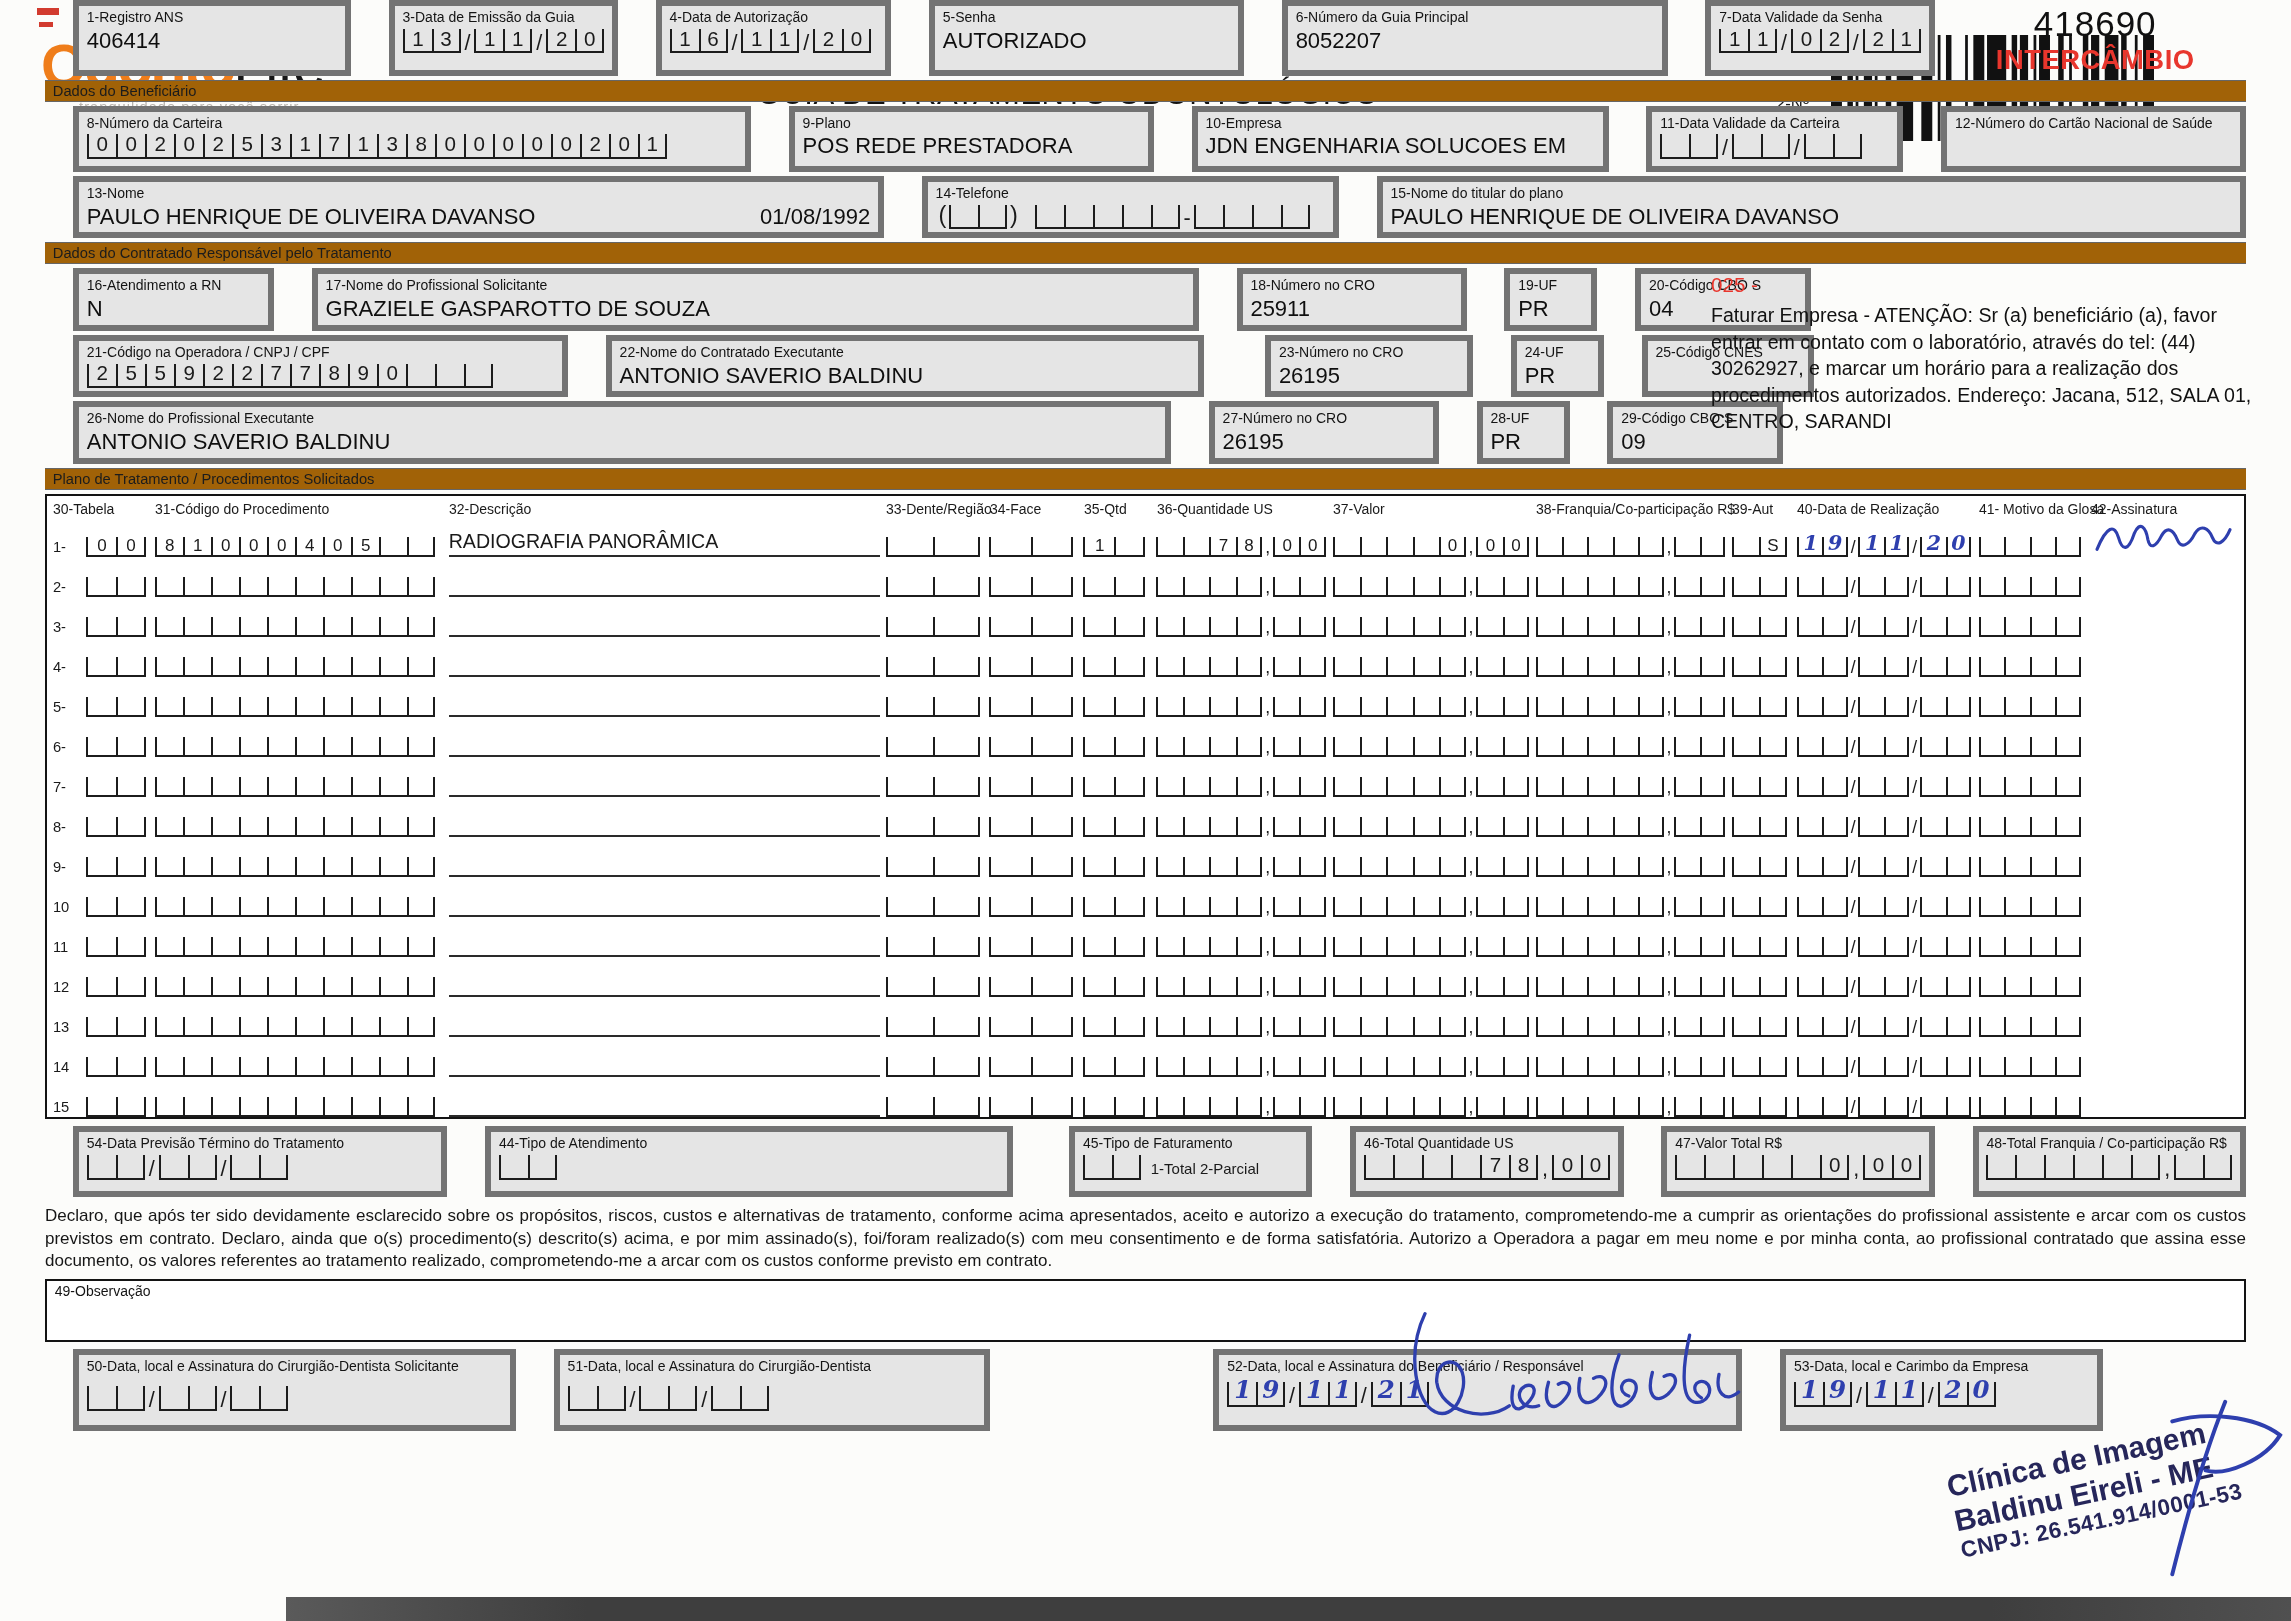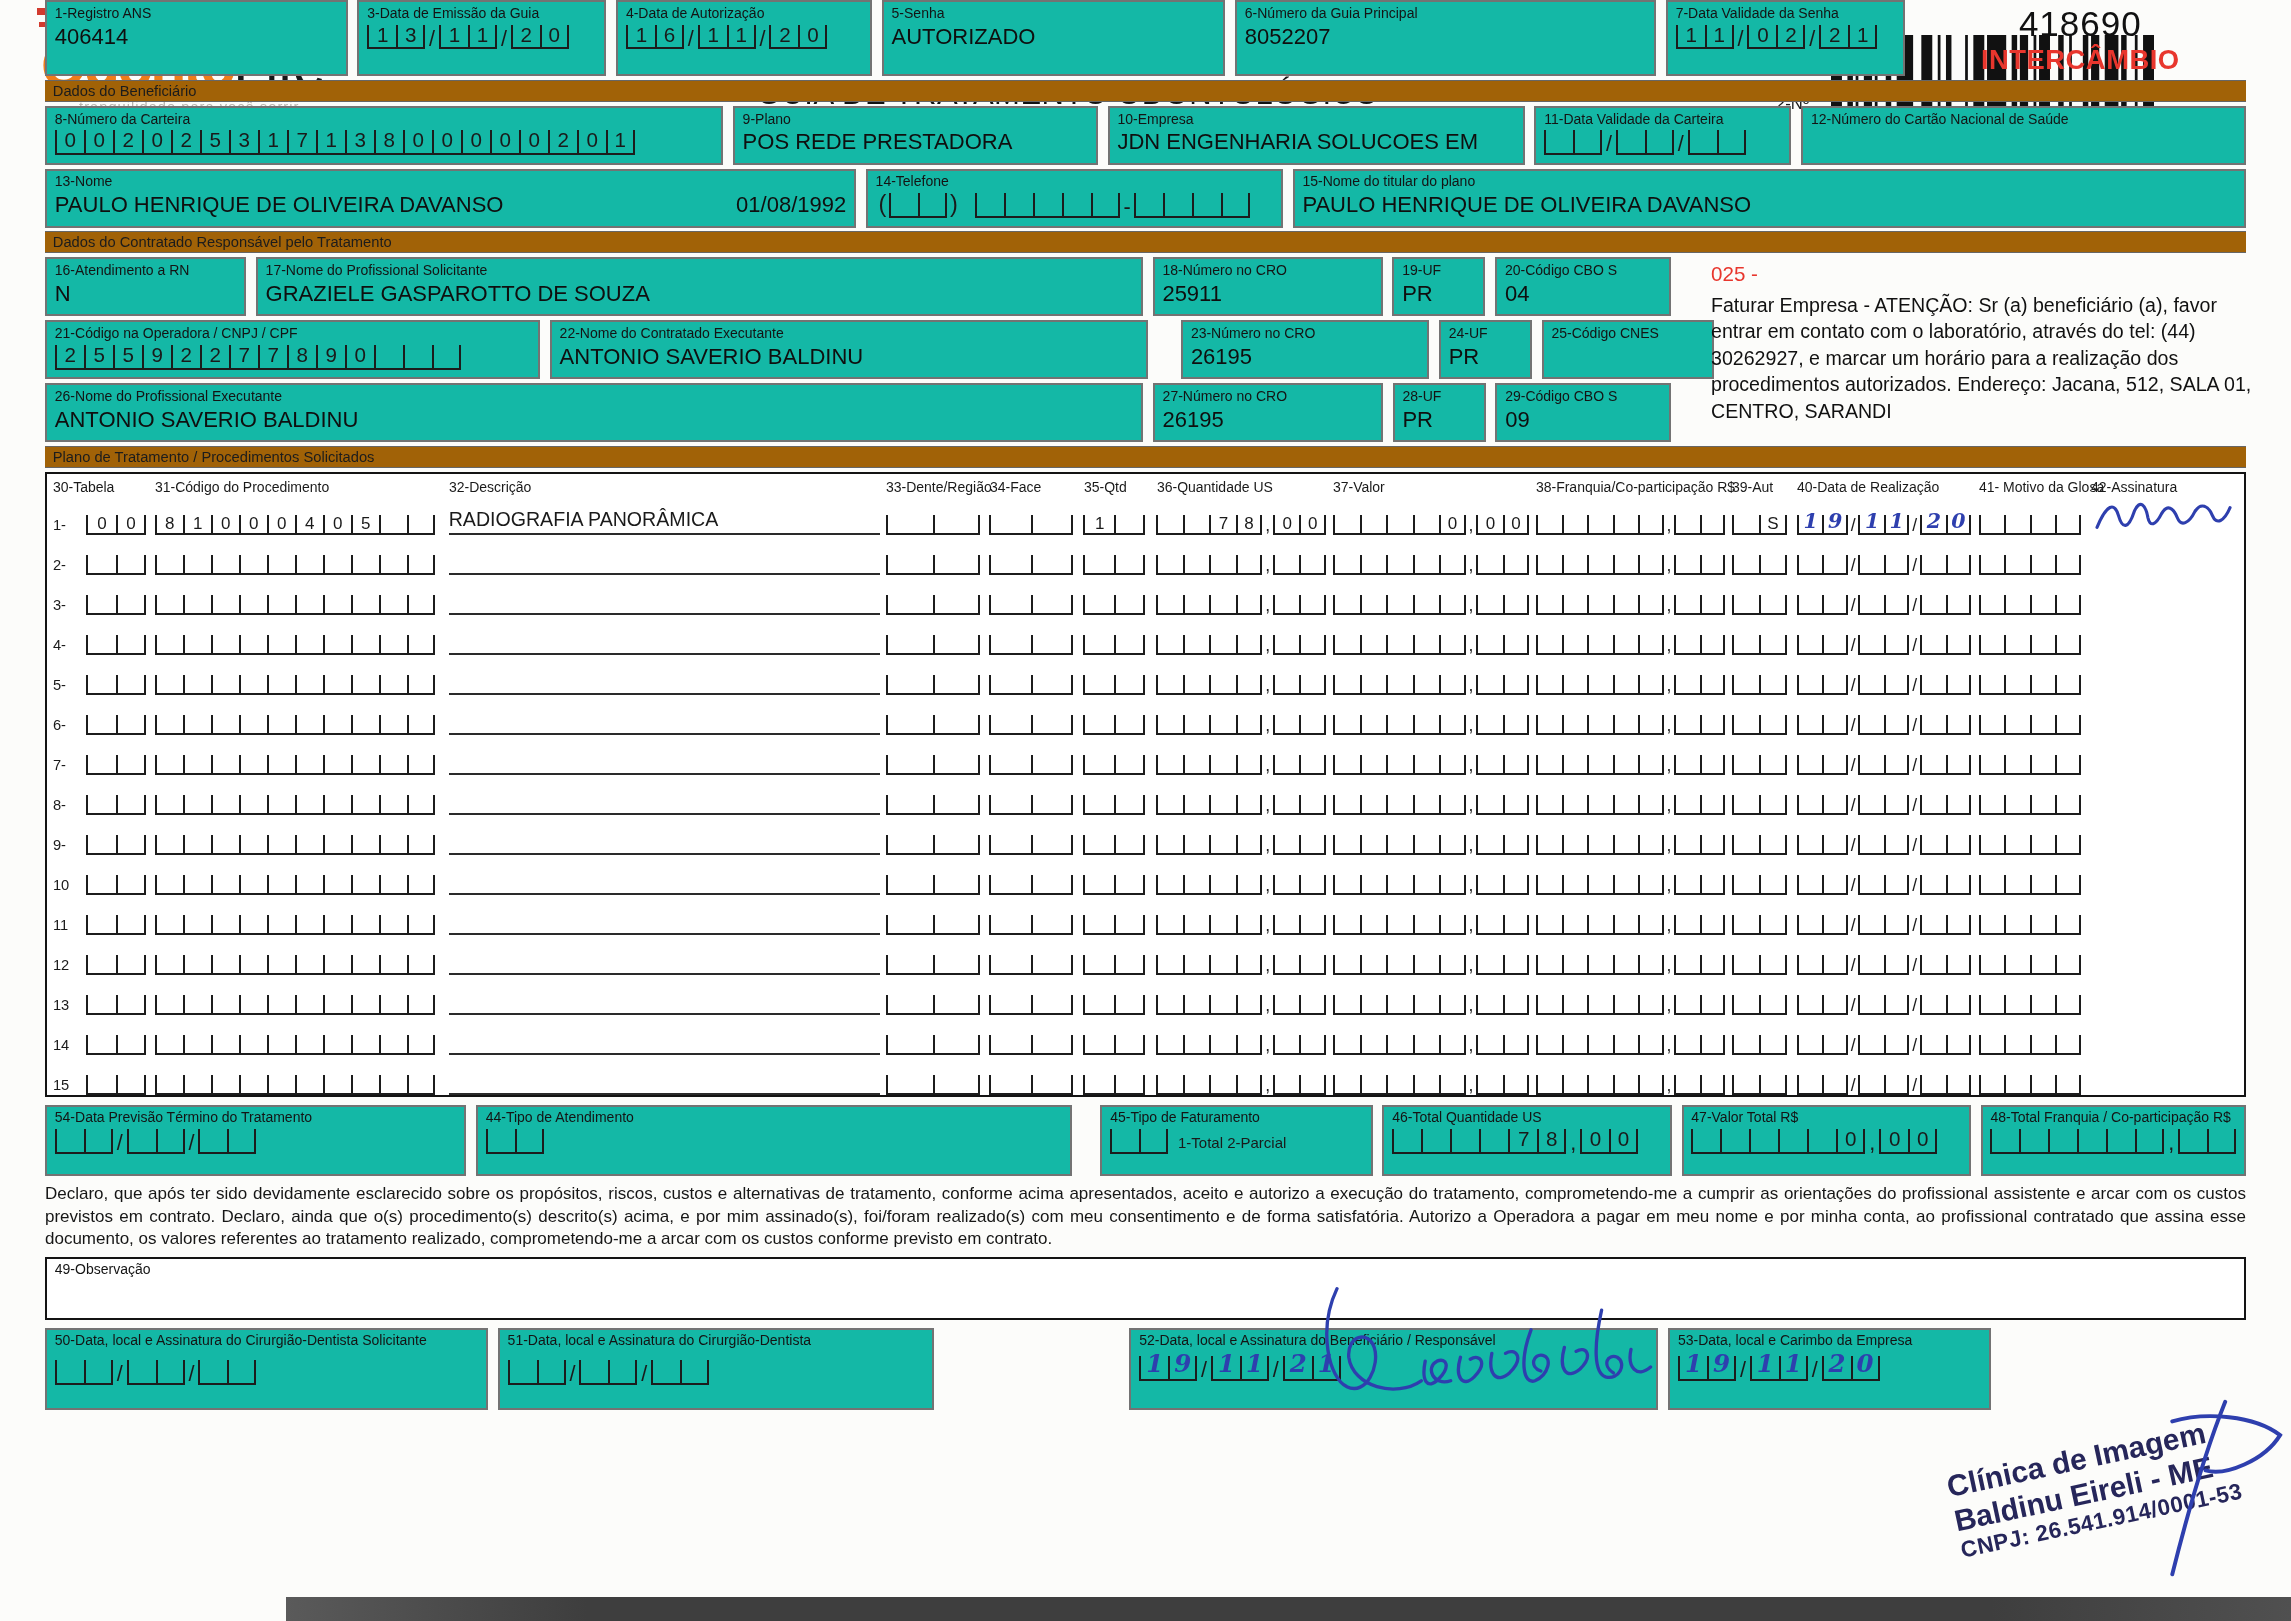--- a/index.html
+++ b/index.html
@@ -10,21 +10,21 @@
   .logo{position:absolute;left:41px;top:37px;line-height:1;}
   .logo .main{font-size:59px;font-weight:bold;letter-spacing:-2.9px;color:#ef7d1a;}
   .logo .life{font-size:59px;font-weight:normal;letter-spacing:-1px;color:#161616;}
   .logo .reg{font-size:17.6px;color:#161616;vertical-align:27.4px;}
   .logo .tag{display:block;text-align:center;font-size:14.7px;color:#b9b4ae;margin-top:3.9px;letter-spacing:1px;}
   .title{position:absolute;left:627px;top:76px;width:882px;text-align:center;font-size:31px;letter-spacing:0.5px;color:#111;}
   .bc-label{position:absolute;left:1776px;top:94px;font-size:16.7px;}
   .barcode{position:absolute;left:1831px;top:35px;width:323px;height:106px;}
   
   .row{display:flex;gap:9.8px;margin-bottom:3.9px;}
-  .fbox{border:2px solid #737373;background:#14b8a6;box-sizing:border-box;padding:2.9px 7.8px;min-height:59px;}
+  .fbox{border:6px solid #737373;background:#e5e5e5;box-sizing:border-box;padding:2.9px 7.8px;min-height:59px;margin-left:28px;}
   .flabel{display:block;font-size:14px;white-space:nowrap;color:#141414;}
   .fvalue{display:block;font-size:22px;margin-top:2.9px;white-space:nowrap;color:#0f0f0f;}
   .split{display:flex;justify-content:space-between;align-items:flex-end;}
   .secbar{background:#a16207;border-top:1px solid #666;border-bottom:1px solid #666;font-size:14.7px;padding:2px 7.8px;margin:2px 0 3.9px 0;color:#1c1c1c;}
   
   .comb{display:inline-flex;align-items:flex-end;margin-top:3.9px;}
   .comb-group{display:inline-flex;}
   .comb-cell{width:29px;height:24.5px;border-left:2px solid #1c1c1c;border-bottom:2.9px solid #1c1c1c;display:inline-flex;align-items:flex-end;justify-content:center;font-size:20.6px;line-height:1;padding-bottom:2px;box-sizing:border-box;}
   .comb-group .comb-cell:last-child{border-right:2px solid #1c1c1c;}
   .comb-sep{font-size:21.6px;margin:0 3.9px;align-self:flex-end;line-height:1;}
@@ -350,21 +350,21 @@
                 <span class="comb-cell"></span>
                 <span class="comb-cell"></span>
               </span>
             </div>
         </div>
         <div class="fbox" style="width:598px;">
           <span class="flabel">22-Nome do Contratado Executante</span>
           <span class="fvalue">ANTONIO SAVERIO BALDINU</span>
         </div>
         <div style="width:13.7px;"></div>
-        <div class="fbox" style="width:248px;">
+        <div class="fbox" style="width:208px;">
           <span class="flabel">23-Número no CRO</span>
           <span class="fvalue">26195</span>
         </div>
         <div class="fbox" style="width:93px;">
           <span class="flabel">24-UF</span>
           <span class="fvalue">PR</span>
         </div>
         <div class="fbox" style="width:172px;">
           <span class="flabel">25-Código CNES</span>
         </div>

